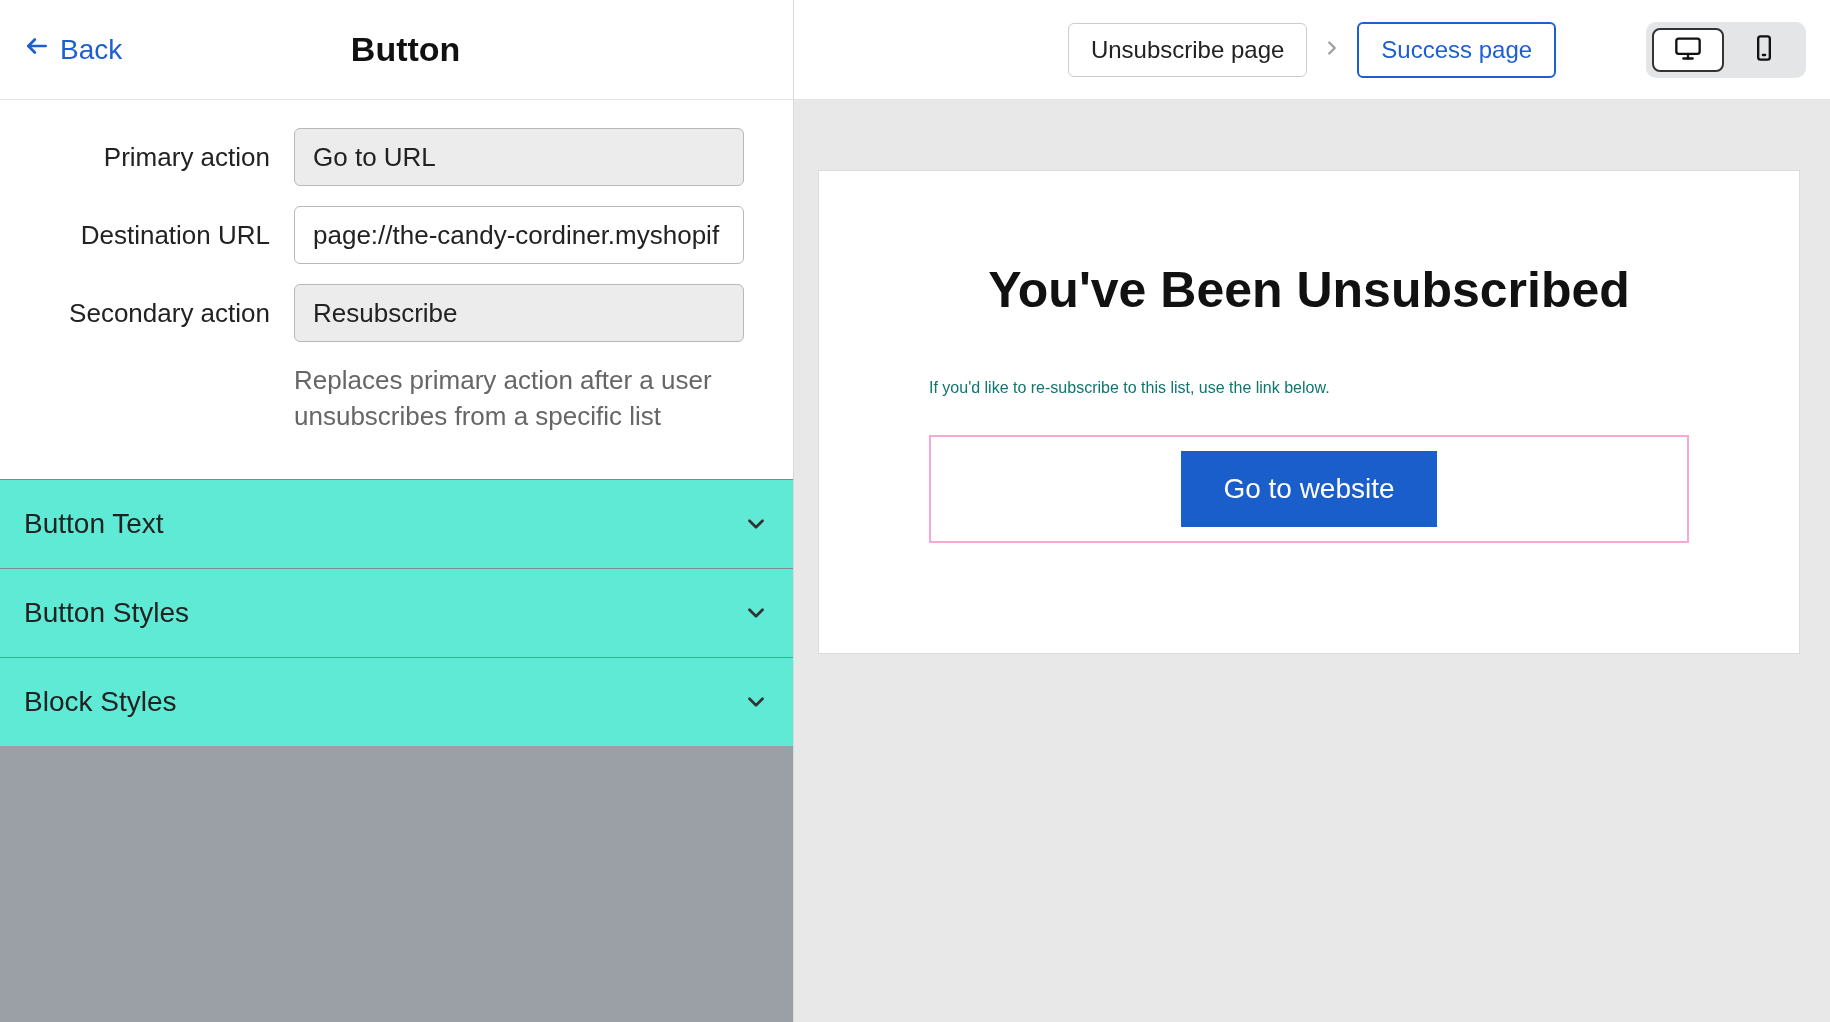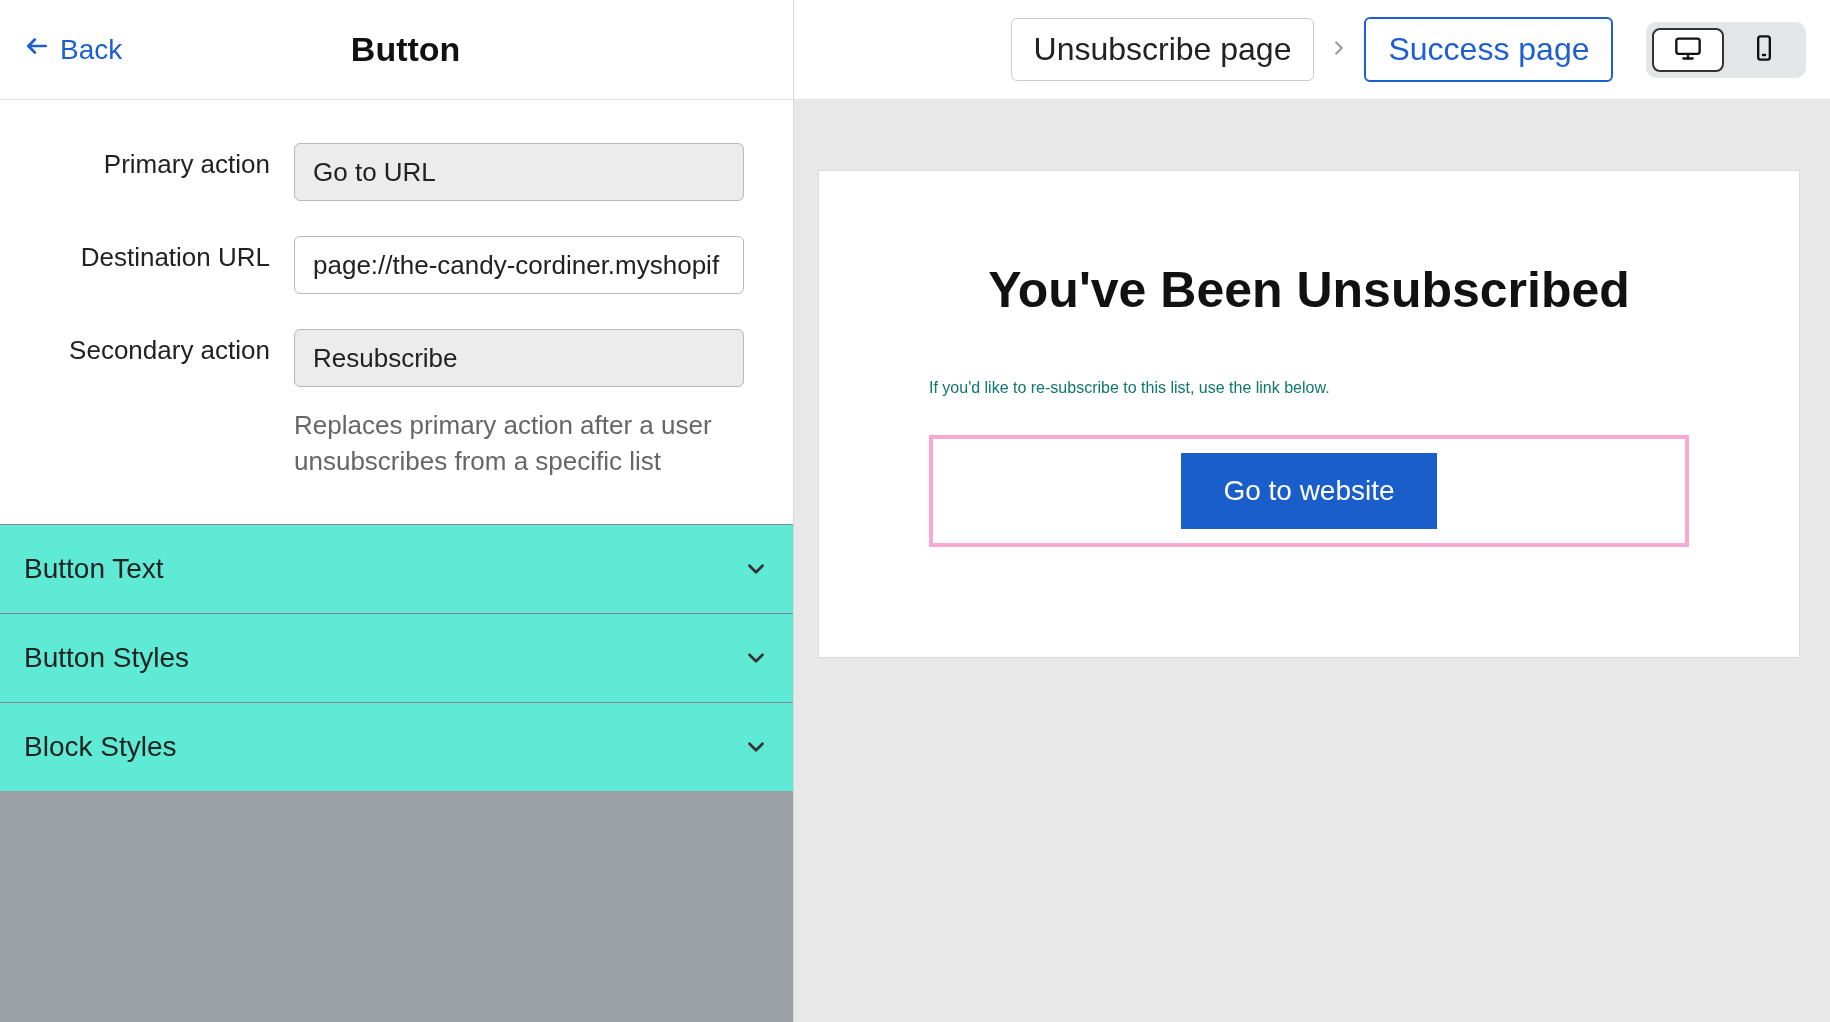--- a/index.html
+++ b/index.html
@@ -58,21 +58,21 @@
     align-items: center;
     margin-bottom: 20px;
   }
   .form-label {
     width: 270px;
     text-align: right;
     padding-right: 24px;
     font-size: 26px;
     color: #222;
   }
-  .form-field-wrap { flex: 1; margin-top: 15px; }
+  .form-field-wrap { flex: 1; }
   .select-field, .text-field {
     width: 450px;
     height: 58px;
     border: 1px solid #b5b8bc;
     border-radius: 6px;
     font-size: 26px;
     padding: 0 18px;
     display: flex;
     align-items: center;
     color: #222;
@@ -120,21 +120,21 @@
   }
   .breadcrumb {
     display: flex;
     align-items: center;
     gap: 14px;
   }
   .crumb-box {
     border: 1px solid #c9ccd0;
     border-radius: 6px;
     padding: 12px 22px;
-    font-size: 32px;
+    font-size: 24px;
     color: #222;
     background: #fff;
   }
   .crumb-active {
     border: 2px solid #1d5fd1;
     color: #1d5fd1;
     font-weight: 500;
   }
   .crumb-sep { color: #9a9da1; }
   .crumb-sep svg { width: 22px; height: 22px; }
@@ -190,21 +190,21 @@
     margin-bottom: 60px;
   }
   .canvas-sub {
     font-size: 16px;
     color: #0f766e;
     align-self: flex-start;
     margin-bottom: 38px;
   }
   .canvas-button-wrap {
     width: 100%;
-    border: 4px solid #f9a8d4;
+    border: 2px solid #f9a8d4;
     padding: 14px;
     display: flex;
     justify-content: center;
   }
   .canvas-button {
     background: #1a5ecb;
     color: #fff;
     font-size: 28px;
     padding: 22px 42px;
     border: none;

